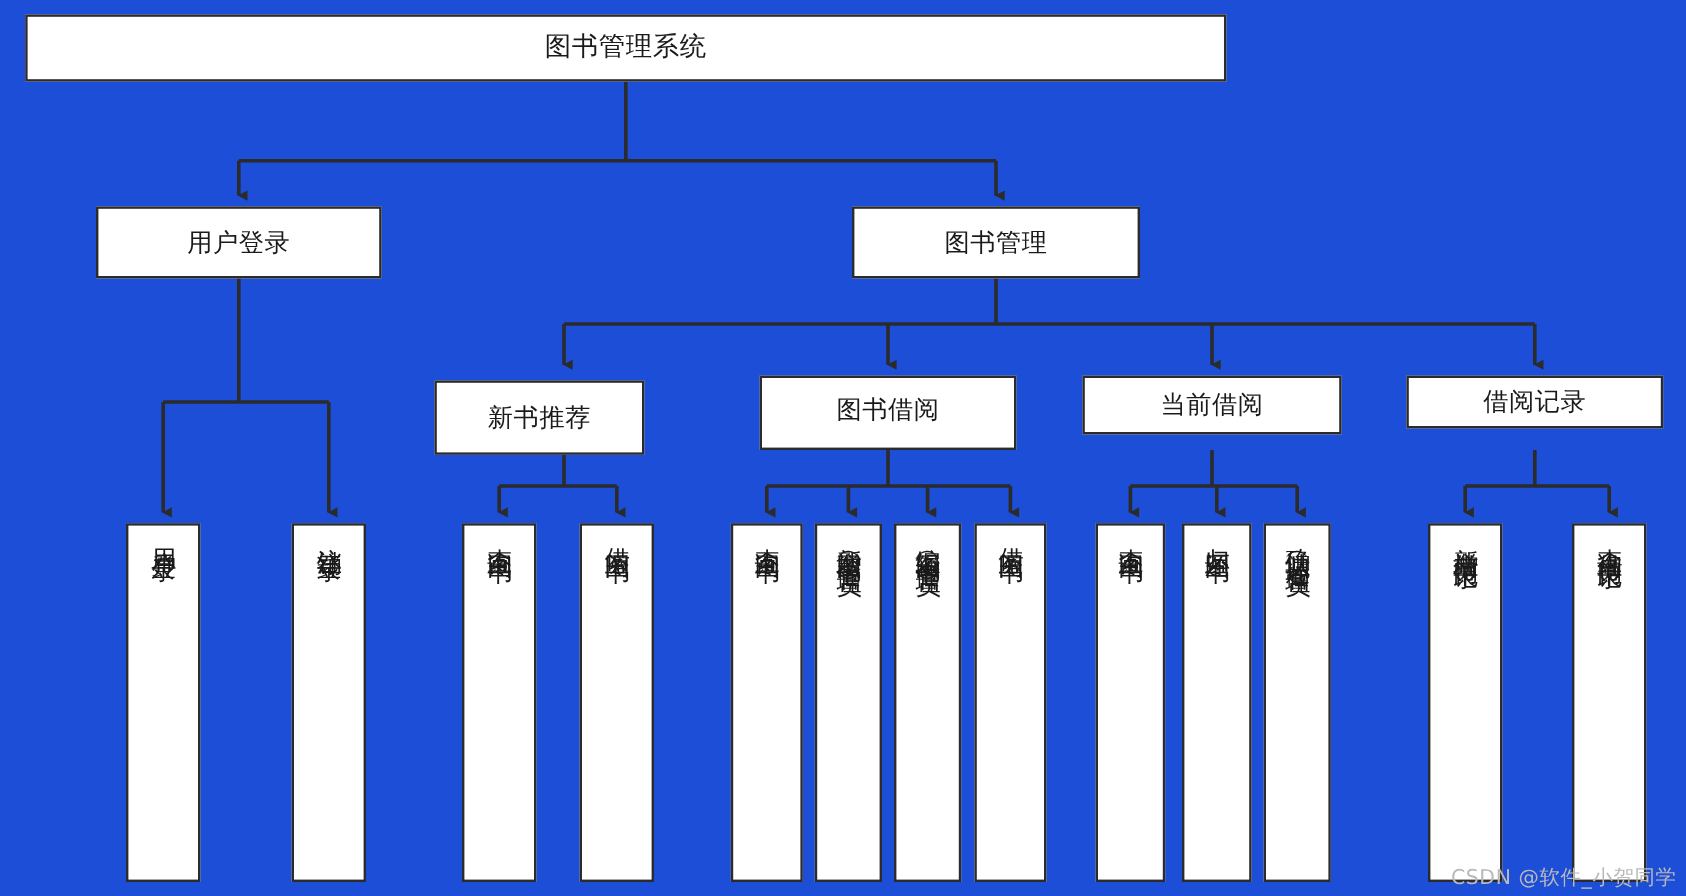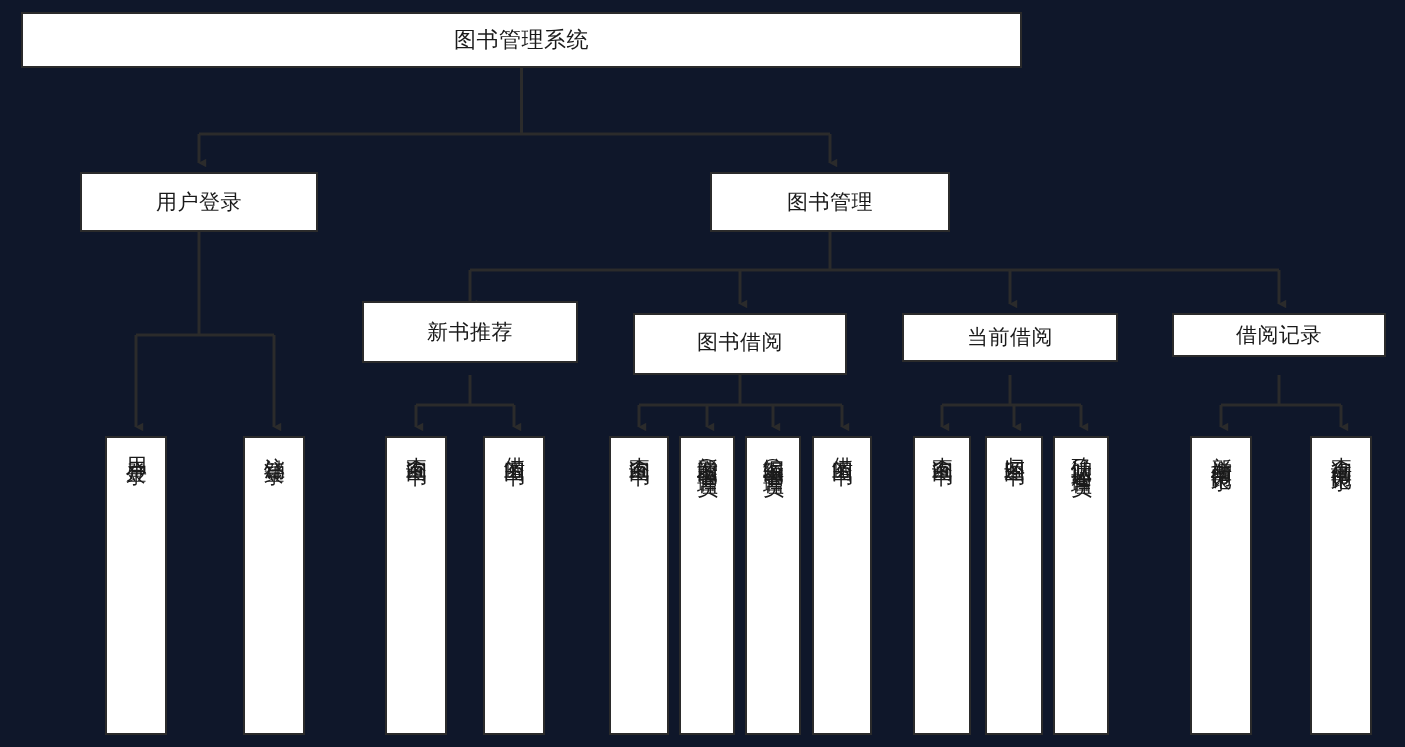--- a/index.html
+++ b/index.html
@@ -70,21 +70,21 @@
     font-size: 17px;
     color: #b9b9b9;
     letter-spacing: 0.5px;
     white-space: nowrap;
     user-select: none;
   }
 </style>
 </head>
 <body>
 
-<div id="canvas" style="background: #0f172a;">
+<div id="canvas" style="background: #1d4ed8;">
 
   <svg id="edges" viewBox="0 0 1405 747" xmlns="http://www.w3.org/2000/svg">
     <defs>
       <marker id="arrow" markerWidth="9" markerHeight="9" refX="4.5" refY="7.6" orient="auto" markerUnits="userSpaceOnUse">
         <path d="M0.3,0.4 L8.7,0.4 L4.5,8.4 Z" fill="#2b2b2b"></path>
       </marker>
     </defs>
     <g stroke="#2b2b2b" stroke-width="3" fill="none" stroke-linecap="butt">
 
       <path d="M521.5,68 L521.5,134"></path>
@@ -135,21 +135,21 @@
     <span class="label">图书管理系统</span>
   </div>
 
   <div class="node horiz" style="left: 80px; top: 172px; width: 238px; height: 60px; border-color: rgb(43, 43, 43); color: rgb(26, 26, 26);">
     <span class="label">用户登录</span>
   </div>
   <div class="node horiz" style="left: 710px; top: 172px; width: 240px; height: 60px; border-color: rgb(43, 43, 43); color: rgb(26, 26, 26);">
     <span class="label">图书管理</span>
   </div>
 
-  <div class="node horiz" style="left: 362px; top: 301px; width: 216px; height: 62px; border-color: rgb(43, 43, 43); color: rgb(26, 26, 26);">
+  <div class="node horiz" style="left: 362px; top: 317px; width: 175px; height: 62px; border-color: rgb(43, 43, 43); color: rgb(26, 26, 26);">
     <span class="label">新书推荐</span>
   </div>
   <div class="node horiz" style="left: 633px; top: 313px; width: 214px; height: 62px; border-color: rgb(43, 43, 43); color: rgb(26, 26, 26); font-family: Liberation Mono, monospace;">
     <span class="label">图书借阅</span>
   </div>
   <div class="node horiz" style="left: 902px; top: 313px; width: 216px; height: 49px; border-color: rgb(43, 43, 43); color: rgb(26, 26, 26);">
     <span class="label">当前借阅</span>
   </div>
   <div class="node horiz" style="left: 1172px; top: 313px; width: 214px; height: 44px; border-color: rgb(43, 43, 43); color: rgb(26, 26, 26);">
     <span class="label">借阅记录</span>
@@ -188,14 +188,15 @@
   <div class="node vert" style="left: 1053px; top: 436px; width: 56px; height: 299px; border-color: rgb(43, 43, 43); color: rgb(26, 26, 26);">
     <span class="label">确认归还（管理员）</span>
   </div>
   <div class="node vert" style="left: 1190px; top: 436px; width: 62px; height: 299px; border-color: rgb(43, 43, 43); color: rgb(26, 26, 26);">
     <span class="label">新增借阅记录</span>
   </div>
   <div class="node vert" style="left: 1310px; top: 436px; width: 62px; height: 299px; border-color: rgb(43, 43, 43); color: rgb(26, 26, 26);">
     <span class="label">查询借阅记录</span>
   </div>
 
+  <div class="watermark">CSDN @软件_小贺同学</div>
 
 </div>
 
 </body></html>

